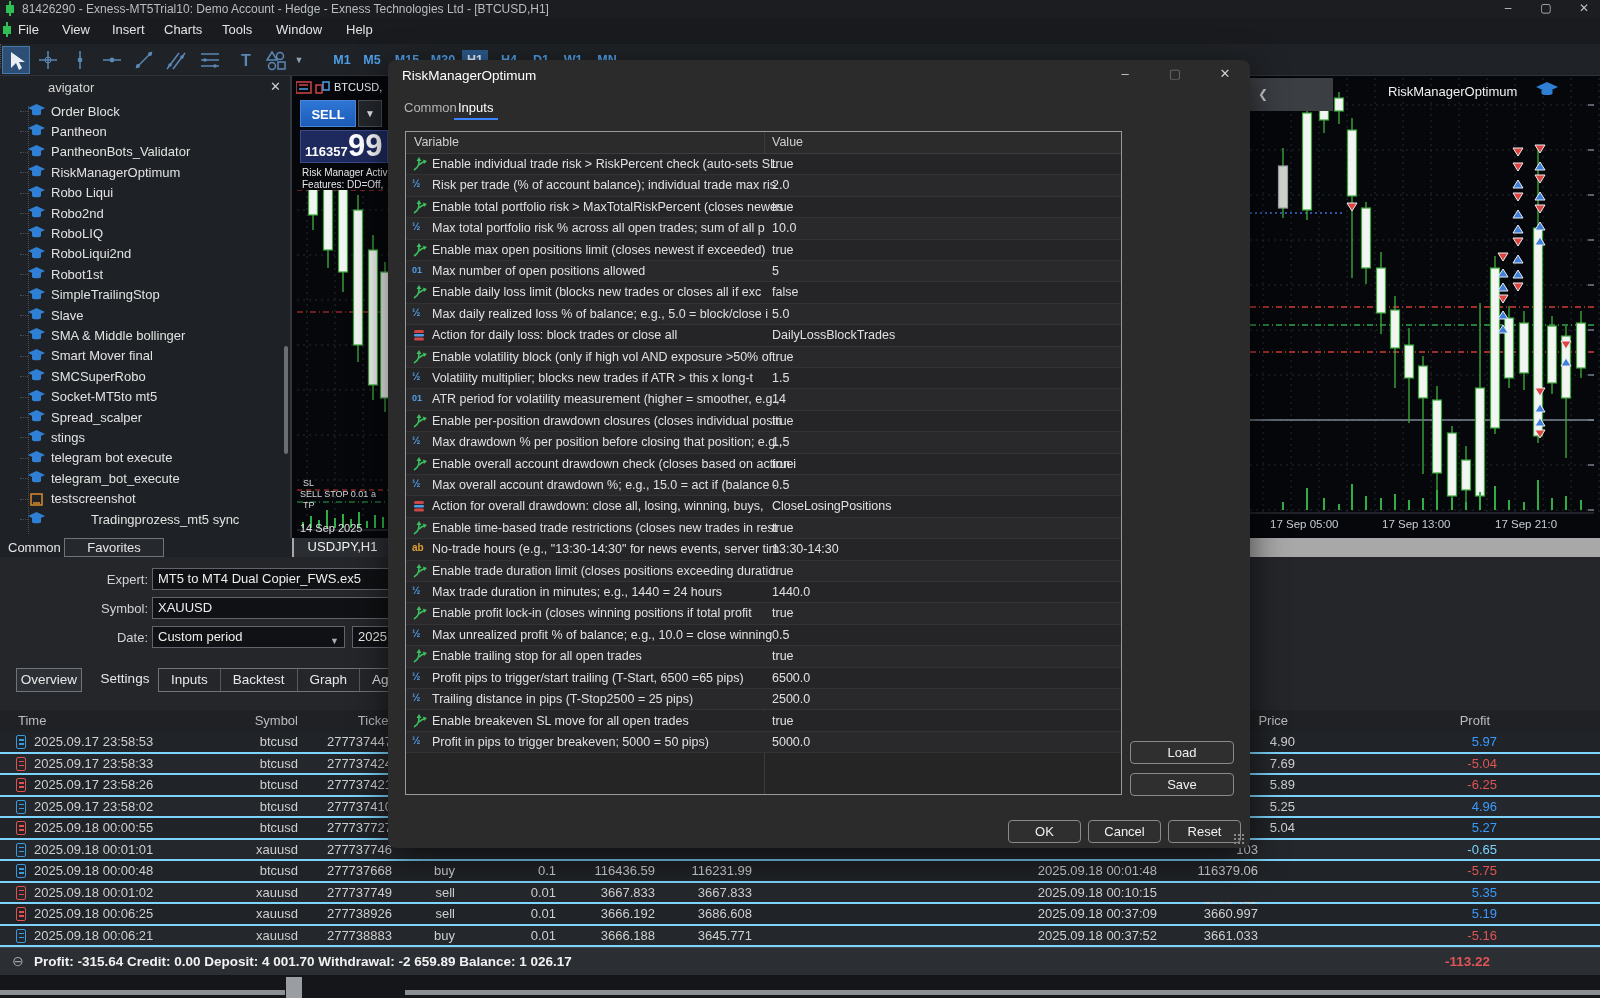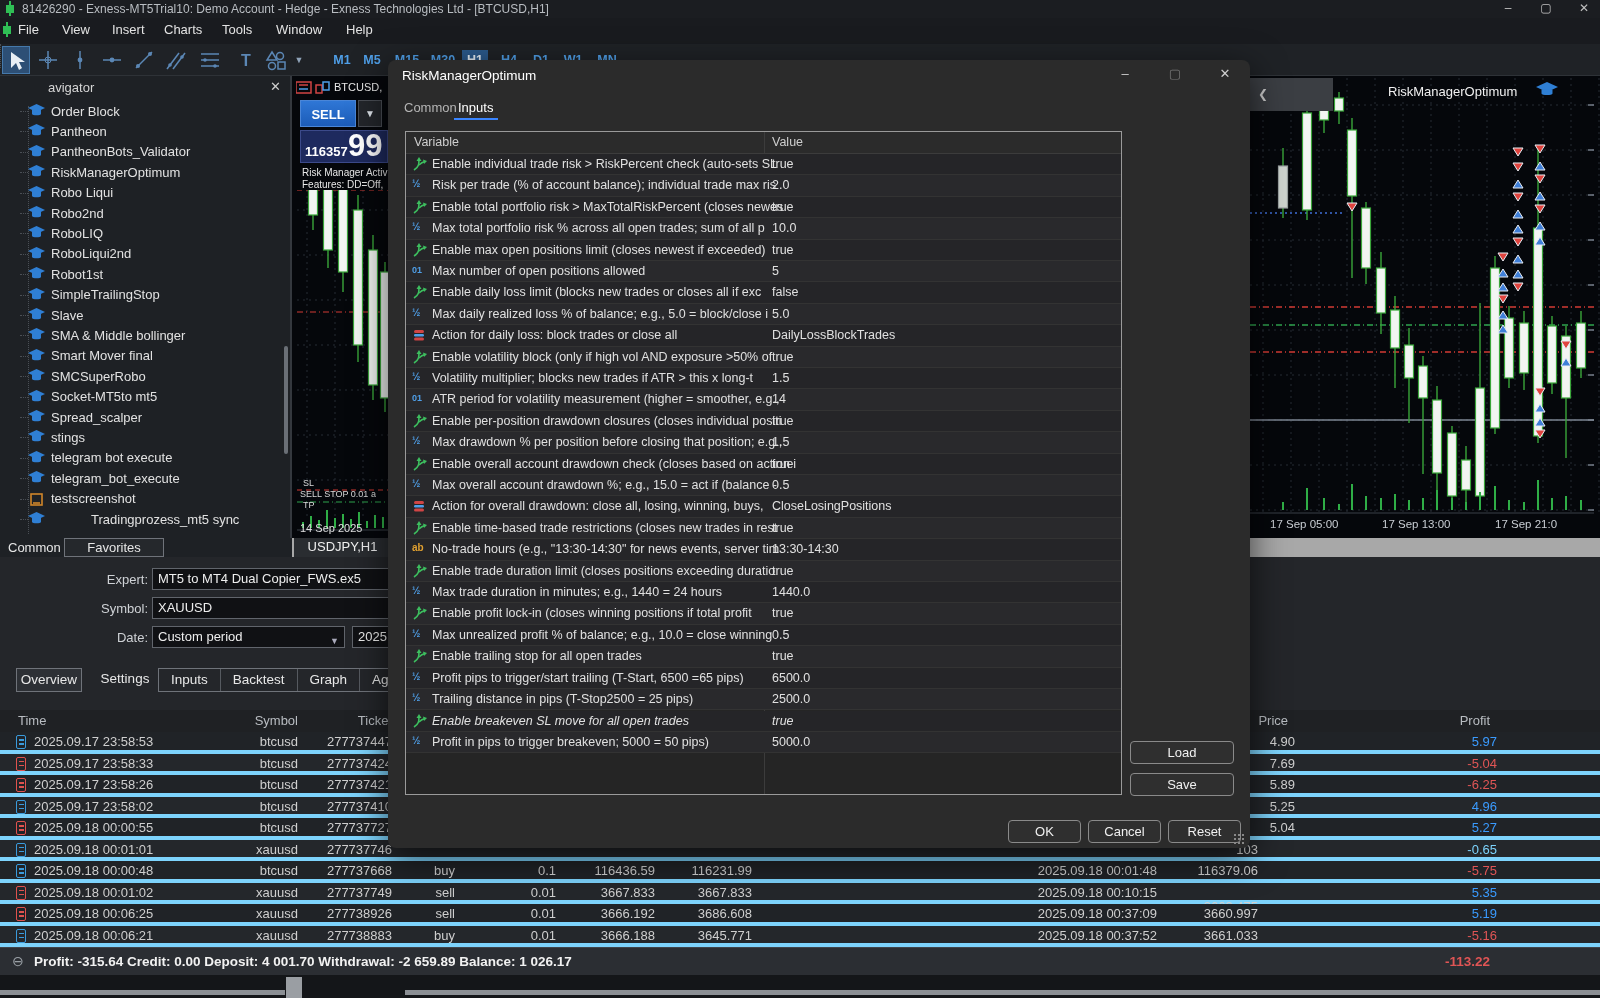--- a/index.html
+++ b/index.html
@@ -61,21 +61,21 @@
      font-size:13px; line-height:20px; padding:0 5px; white-space:nowrap; overflow:hidden; }
   .dd-caret { position:absolute; right:5px; top:4px; font-size:9px; color:#aab; }
   .rtab { position:absolute; top:111px; font-size:13.5px; color:#e8e8e8; height:24px; line-height:22px; text-align:center; }
   .rtab.box { border:1px solid #6f737a; background:#2d3035; }
   #rtab-group { position:absolute; top:111px; border:1px solid #6f737a; height:24px; display:flex; }
   #rtab-group span { font-size:13.5px; color:#e8e8e8; line-height:22px; padding:0 12px; border-right:1px solid #565a60; }
   #rtab-group span:last-child { border-right:none; }
   
   #orders { left:0; top:710px; width:1600px; height:237px; background:#1f2124; }
   .ohead { position:absolute; top:3px; font-size:13px; color:#b9bdc2; }
-  .orow { position:absolute; left:0; width:1600px; height:21.5px; border-bottom:4px solid #7dd3fc; }
+  .orow { position:absolute; left:0; width:1600px; height:21.5px; border-bottom:2px solid #7dd3fc; }
   .orow.even { background:#202327; } .orow.odd { background:#24272b; }
   .ocell { position:absolute; top:2px; font-size:13px; color:#cfcfcf; white-space:nowrap; }
   .num { text-align:right; width:200px; }
   .doc-icon { position:absolute; left:16px; top:3px; width:10px; height:14px; border-radius:2px; border:1.5px solid; }
   .doc-icon i { position:absolute; left:1.5px; top:3px; width:5px; height:1.5px; background:currentColor; box-shadow:0 4px 0 currentColor; display:block; }
   
   #statusbar { left:0; top:947px; width:1600px; height:28px; background:#2b2e33; border-top:1px solid #40444a; }
   #status-icon { position:absolute; left:12px; top:5px; color:#9aa0a6; font-size:14px; }
   #status-text { position:absolute; left:34px; top:6px; font-size:13.5px; font-weight:bold; color:#f2f2f2; }
   #status-total { position:absolute; left:1300px; width:190px; top:6px; font-size:13.5px; font-weight:bold;
@@ -1006,21 +1006,21 @@
           <div class="p-name">Profit pips to trigger/start trailing (T-Start, 6500 =65 pips)</div>
           <div class="p-val">6500.0</div>
           <div class="sep"></div>
         </div>
         <div class="param-row odd" style="top: 535px;">
           <div class="p-icon"><span style="color:#4f9fe8">½</span></div>
           <div class="p-name">Trailing distance in pips (T-Stop2500 = 25 pips)</div>
           <div class="p-val">2500.0</div>
           <div class="sep"></div>
         </div>
-        <div class="param-row even" style="top: 557px; font-style: italic;">
+        <div class="param-row even" style="top: 557px;">
           <div class="p-icon"><svg width="15" height="15">
               <path d="M2 13 C7 10 7 7 7 2" fill="none" stroke="#3dbf5f" stroke-width="1.6"></path>
               <polygon points="4.5,4 7,0 9.5,4" fill="#3dbf5f"></polygon>
               <path d="M7 8 C9 6 11 5 13 4.5" fill="none" stroke="#3dbf5f" stroke-width="1.6"></path>
               <polygon points="11,2.5 15,4 12,7" fill="#3dbf5f"></polygon>
             </svg></div>
           <div class="p-name">Enable breakeven SL move for all open trades</div>
           <div class="p-val">true</div>
           <div class="sep"></div>
         </div>

